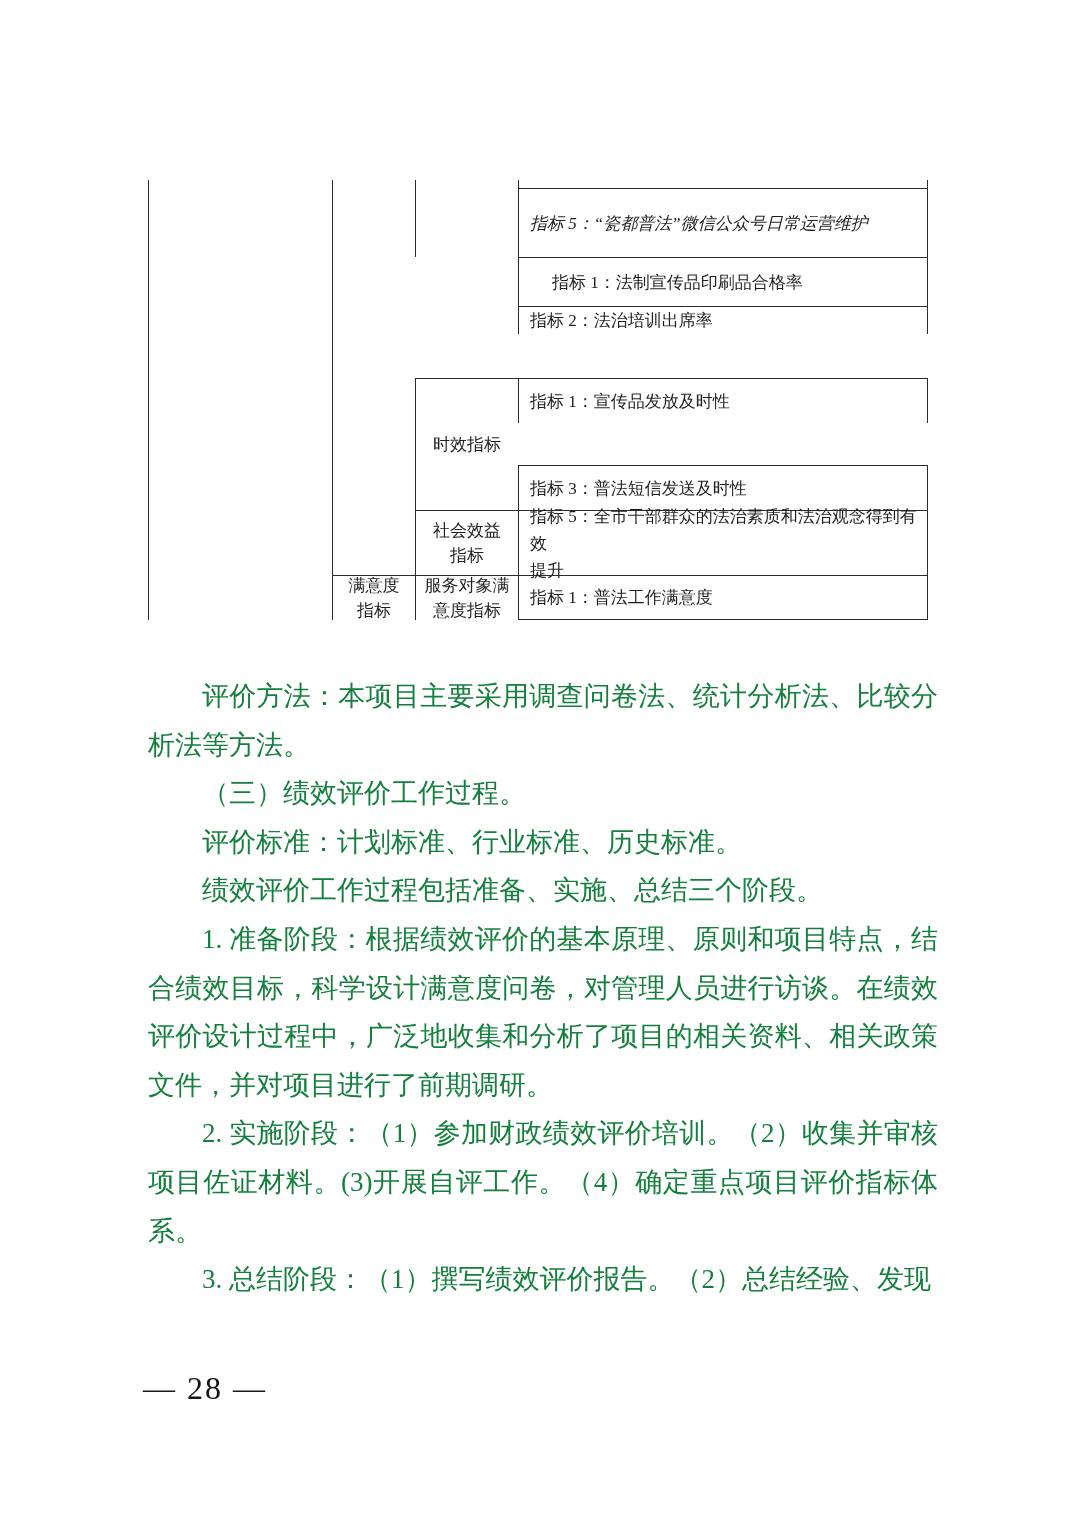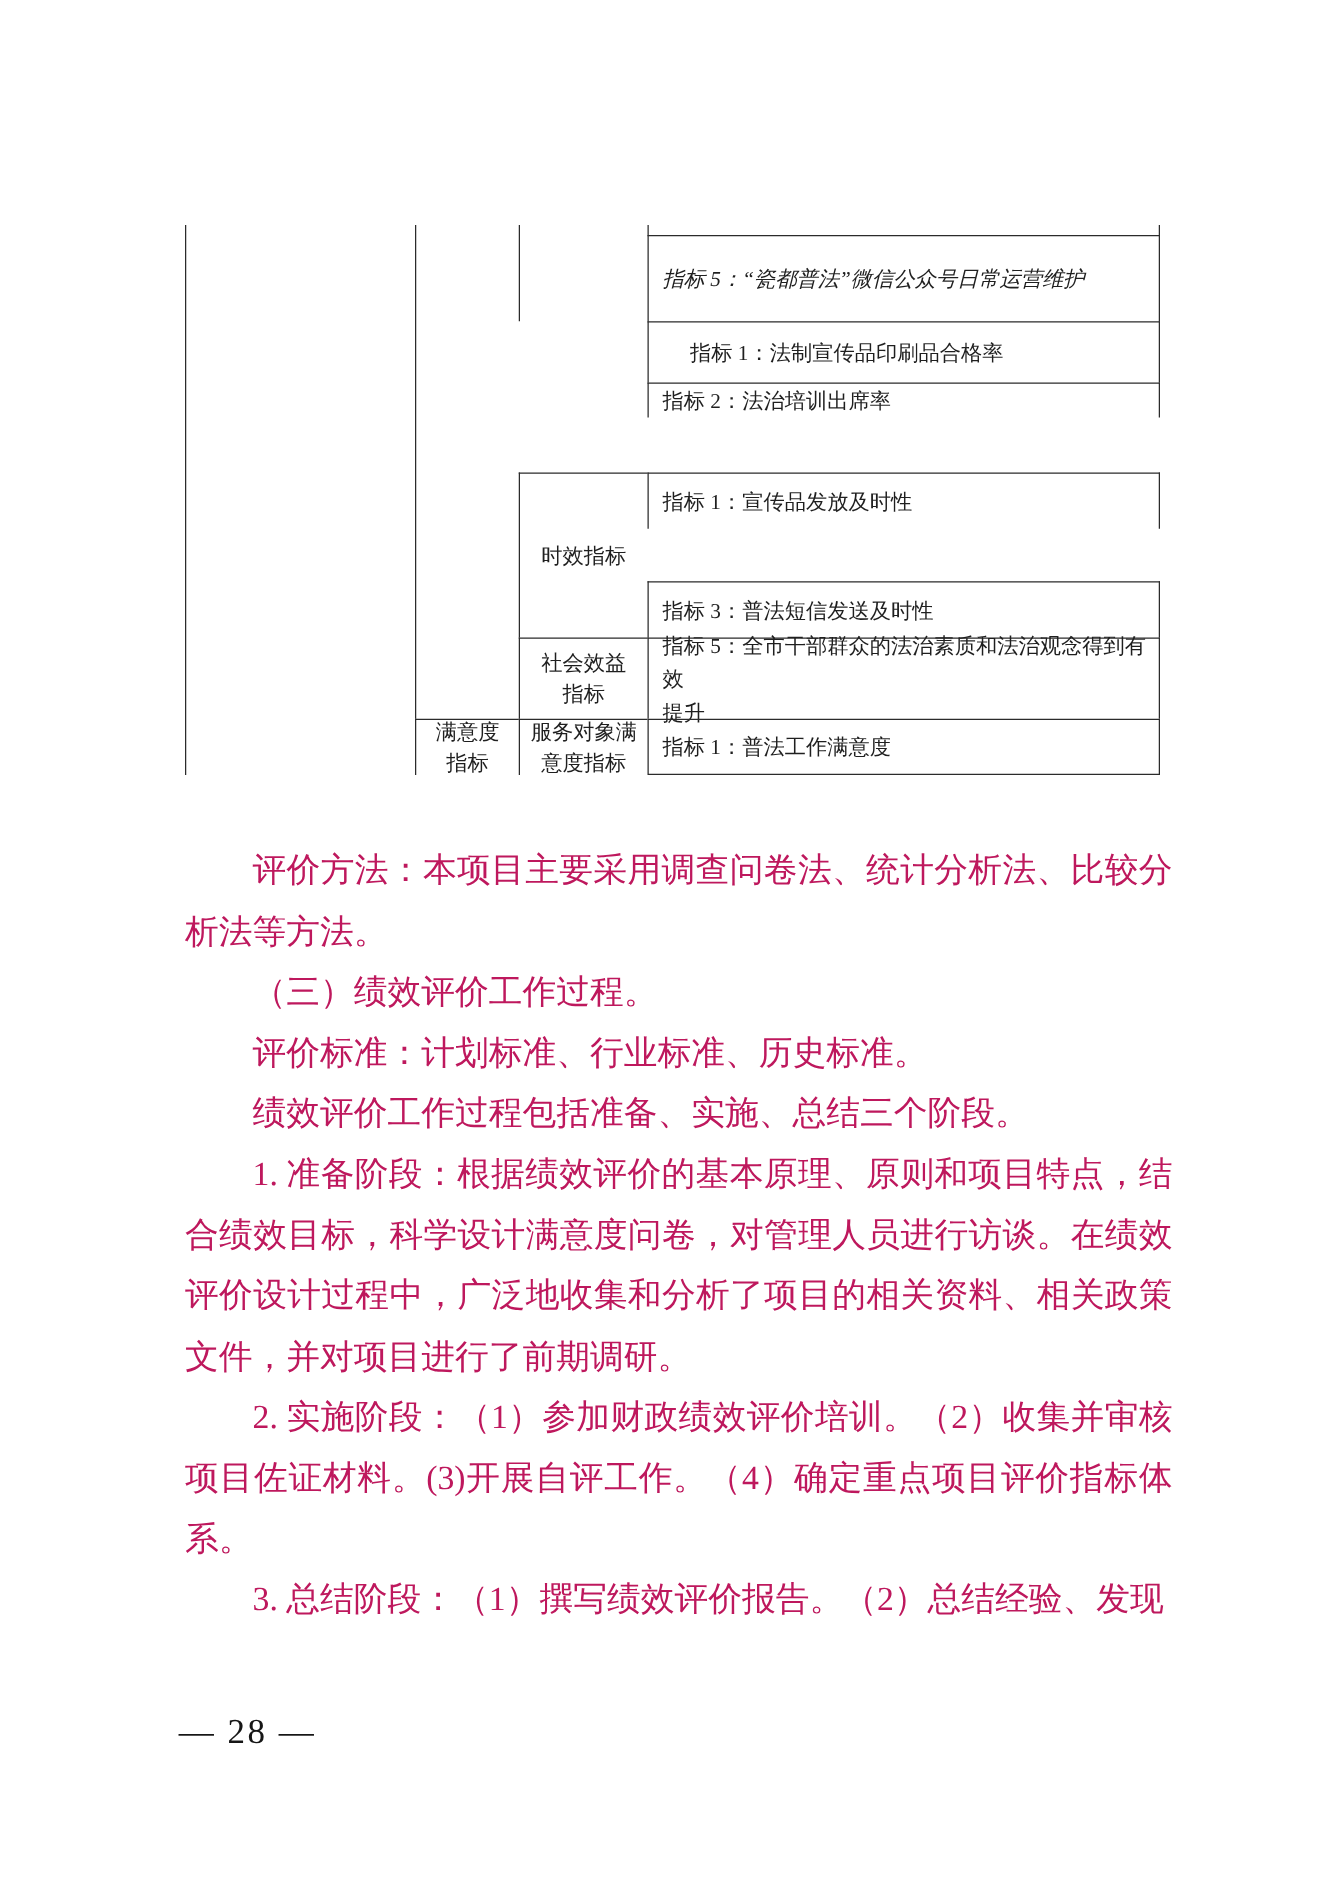--- a/index.html
+++ b/index.html
@@ -59,29 +59,29 @@
     top: 672px;
     width: 790px;
   }
   .body-text p {
     margin: 0;
     font-size: 27px;
     line-height: 48.6px;
     text-indent: 2em;
     text-align: justify;
     text-justify: inter-ideograph;
-    color: #be185d;
+    color: #15803d;
   }
 
   
   .footer {
     position: absolute;
     left: 143px;
     top: 1370px;
-    font-size: 28px;
+    font-size: 32px;
     color: #161616;
     letter-spacing: 2px;
     font-family: Liberation Serif, serif;
   }
 </style>
 </head>
 <body>
 
 <div class="page">
 

